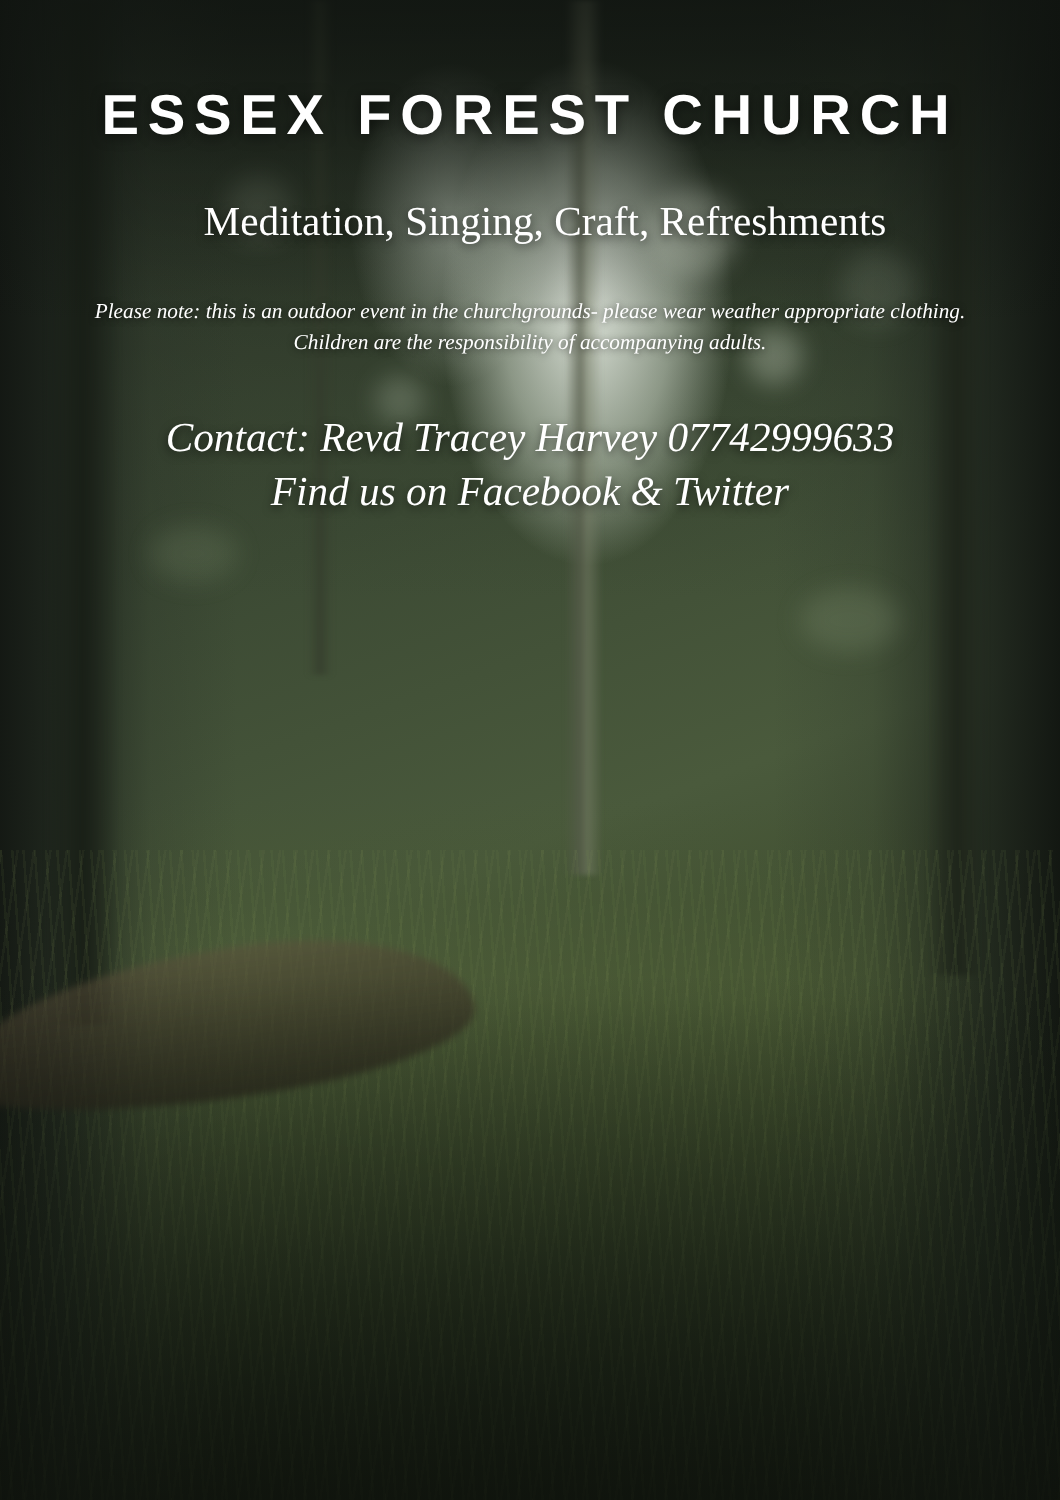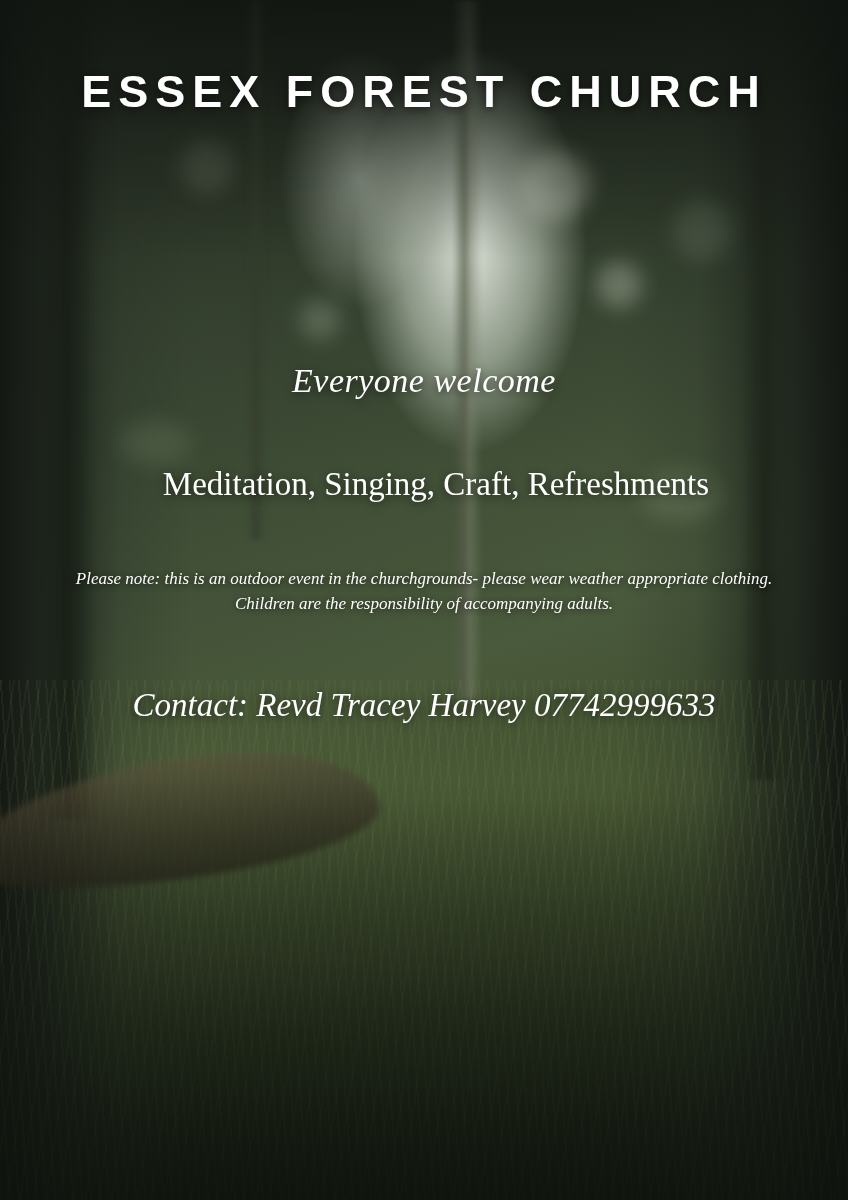--- a/index.html
+++ b/index.html
@@ -77,21 +77,20 @@
   }
 
   
   .content {
     position: absolute;
     inset: 0;
     display: flex;
     flex-direction: column;
     align-items: center;
     text-align: center;
-    gap: 24px;
   }
 
   .title {
     margin-top: 66px;
     font-family: "Liberation Sans", sans-serif;
     font-weight: bold;
     font-size: 45px;
     letter-spacing: 7px;
     color: #ffffff;
     text-shadow: 0 2px 10px rgba(0,0,0,0.55);
@@ -158,24 +157,24 @@
   <div class="bokeh b6"></div>
   <div class="bokeh b7"></div>
   <div class="grass"></div>
   <div class="log"></div>
   <div class="shade-top"></div>
   <div class="shade-bottom"></div>
 
   <div class="content">
     <div class="title">ESSEX FOREST CHURCH</div>
 
-    <div class="welcome">Everyone welcome</div>
 
 
     <div class="activities">Meditation, Singing, Craft, Refreshments</div>
 
     <div class="note">Please note: this is an outdoor event in the churchgrounds- please wear weather appropriate clothing. Children are the responsibility of accompanying adults.</div>
 
     <div class="contact">
       <div>Contact: Revd Tracey Harvey 07742999633</div>
+      <div>Find us on Facebook &amp; Twitter</div>
     </div>
   </div>
 </div>
 
 </body></html>

